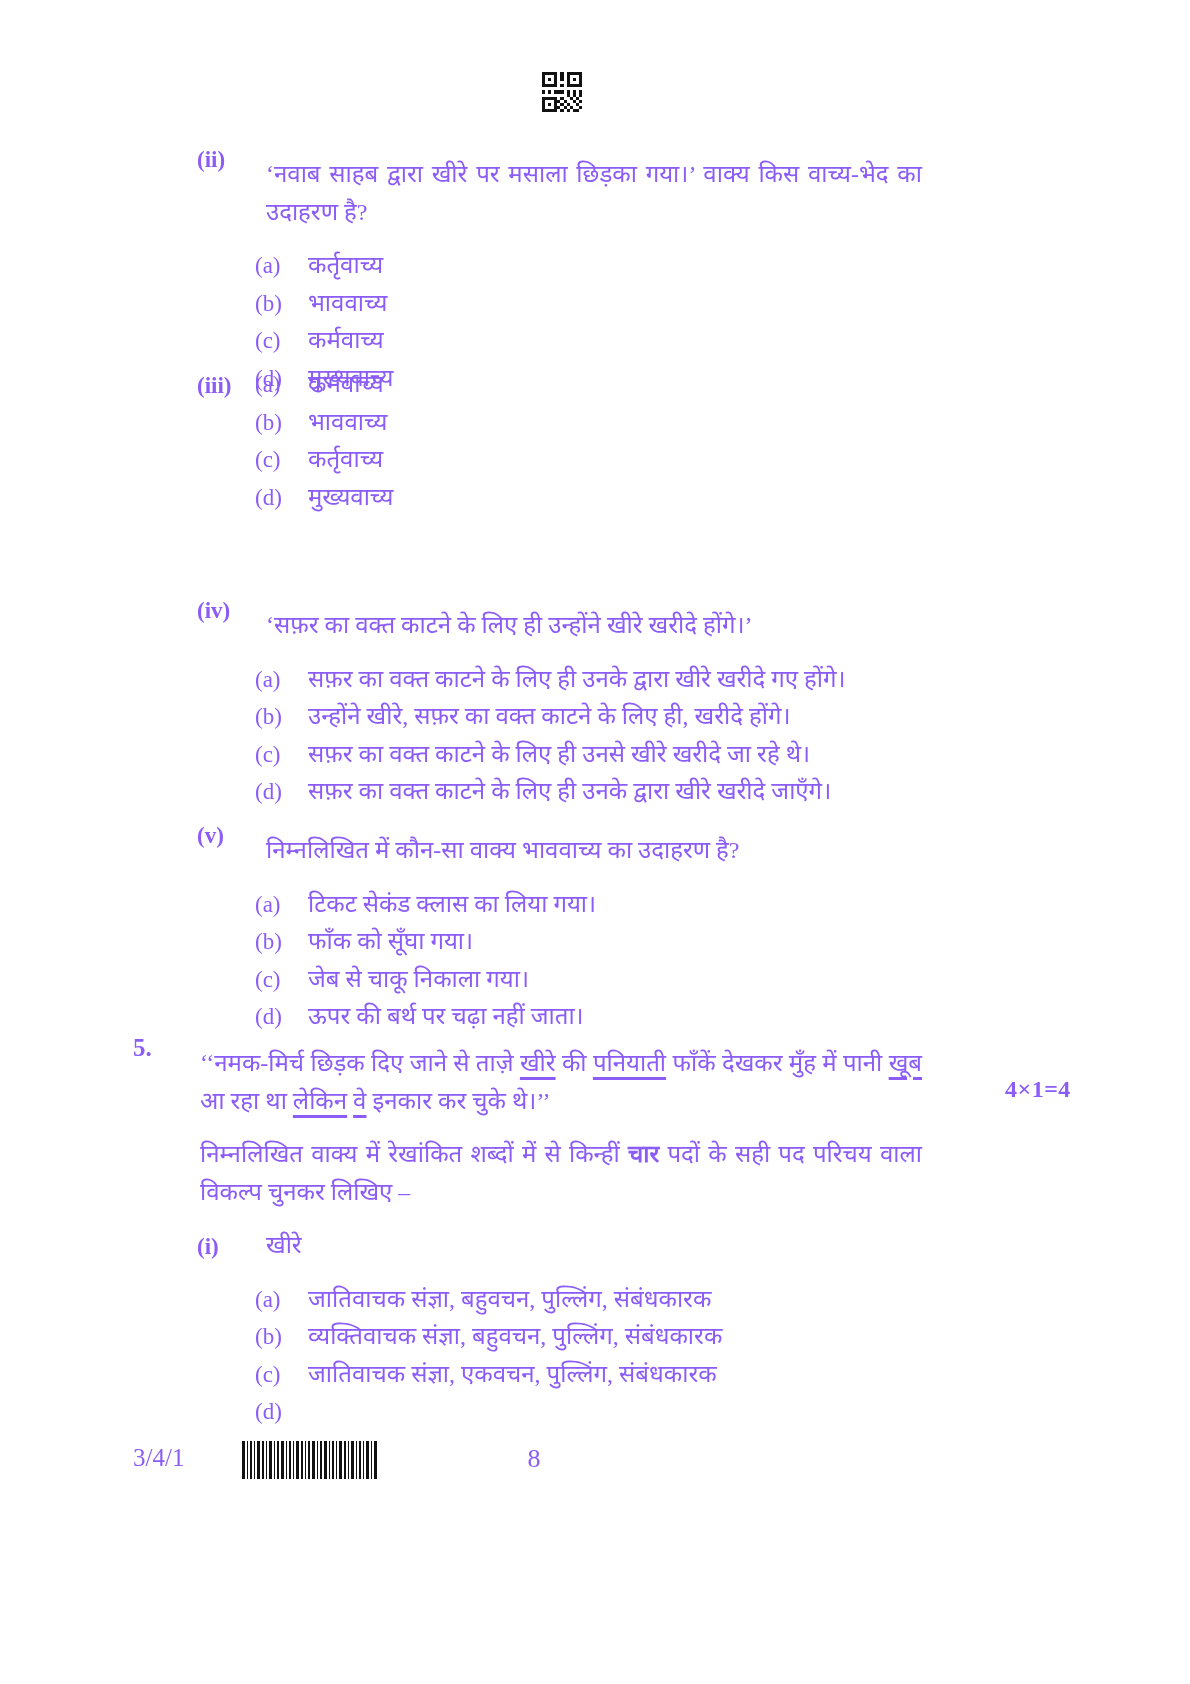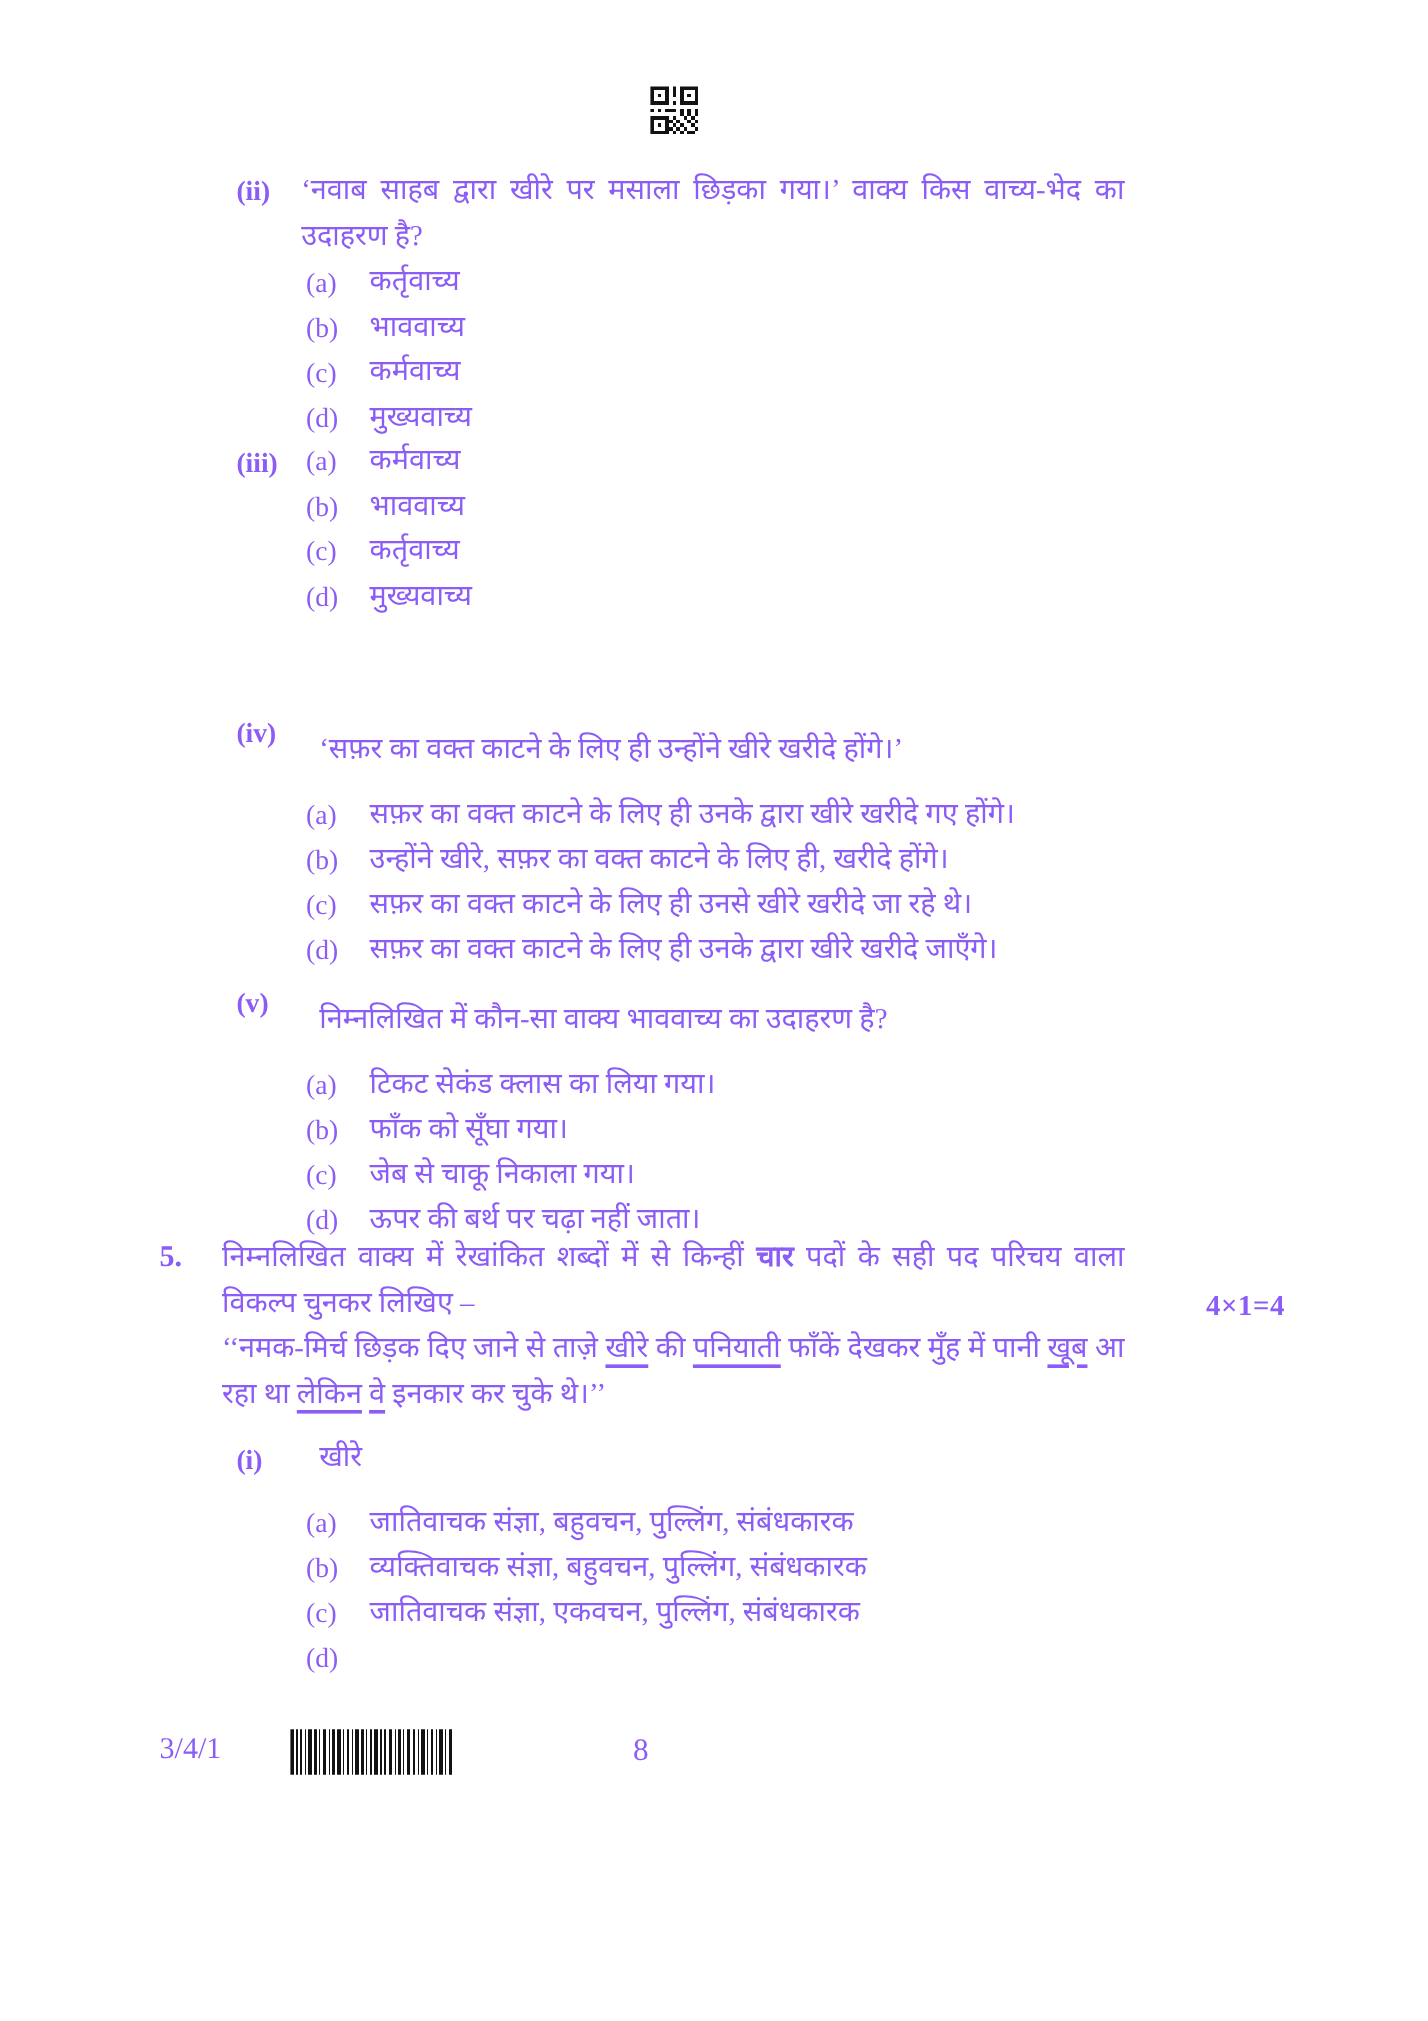--- a/index.html
+++ b/index.html
@@ -24,21 +24,21 @@
     font-size: 24px;
     line-height: 37.5px;
   }
   .qnum {
     position: absolute;
     left: 197px;
     top: 1px;
     font-weight: 700;
     font-size: 23px;
   }
-  .qtext { margin: 1px; text-align: justify; }
+  .qtext { margin: 16px; text-align: justify; }
   .qline { margin: 16px; text-align: left; }
 
   .opt { position: relative; padding-left: 58px; text-align: left; }
   .olabel { position: absolute; left: 5px; font-size: 23px; }
 
   
   .q5 { padding-left: 184px; }
   .q5 > .qnum { left: 133px; font-size: 25px; top: 0; }
   .marks {
     position: absolute;
@@ -153,22 +153,22 @@
     <p class="qline">निम्नलिखित में कौन-सा वाक्य भाववाच्य का उदाहरण है?</p>
     <div class="opt"><span class="olabel">(a)</span><span>टिकट सेकंड क्लास का लिया गया।</span></div>
     <div class="opt"><span class="olabel">(b)</span><span>फाँक को सूँघा गया।</span></div>
     <div class="opt"><span class="olabel">(c)</span><span>जेब से चाकू निकाला गया।</span></div>
     <div class="opt"><span class="olabel">(d)</span><span>ऊपर की बर्थ पर चढ़ा नहीं जाता।</span></div>
   </section>
 
   <section class="q q5" style="top:1029px">
     <span class="qnum">5.</span>
     <span class="marks">4×1=4</span>
+    <p class="qtext"><span>‘‘नमक-मिर्च छिड़क दिए जाने से ताज़े </span><span class="ul">खीरे</span><span> की </span><span class="ul">पनियाती</span><span> फाँकें देखकर मुँह में पानी </span><span class="ul">खूब</span><span> आ रहा था </span><span class="ul">लेकिन</span><span> </span><span class="ul">वे</span><span> इनकार कर चुके थे।’’</span></p>
     <p class="qtext"><span>निम्नलिखित वाक्य में रेखांकित शब्दों में से किन्हीं </span><span class="b">चार</span><span> पदों के सही पद परिचय वाला विकल्प चुनकर लिखिए –</span></p>
-    <p class="qtext"><span>‘‘नमक-मिर्च छिड़क दिए जाने से ताज़े </span><span class="ul">खीरे</span><span> की </span><span class="ul">पनियाती</span><span> फाँकें देखकर मुँह में पानी </span><span class="ul">खूब</span><span> आ रहा था </span><span class="ul">लेकिन</span><span> </span><span class="ul">वे</span><span> इनकार कर चुके थे।’’</span></p>
 
     <div class="sub">
       <span class="subnum">(i)</span>
       <p class="qline">खीरे</p>
       <div class="opt"><span class="olabel">(a)</span><span>जातिवाचक संज्ञा, बहुवचन, पुल्लिंग, संबंधकारक</span></div>
       <div class="opt"><span class="olabel">(b)</span><span>व्यक्तिवाचक संज्ञा, बहुवचन, पुल्लिंग, संबंधकारक</span></div>
       <div class="opt"><span class="olabel">(c)</span><span>जातिवाचक संज्ञा, एकवचन, पुल्लिंग, संबंधकारक</span></div>
       <div class="opt"><span class="olabel">(d)</span></div>
     </div>
   </section>

